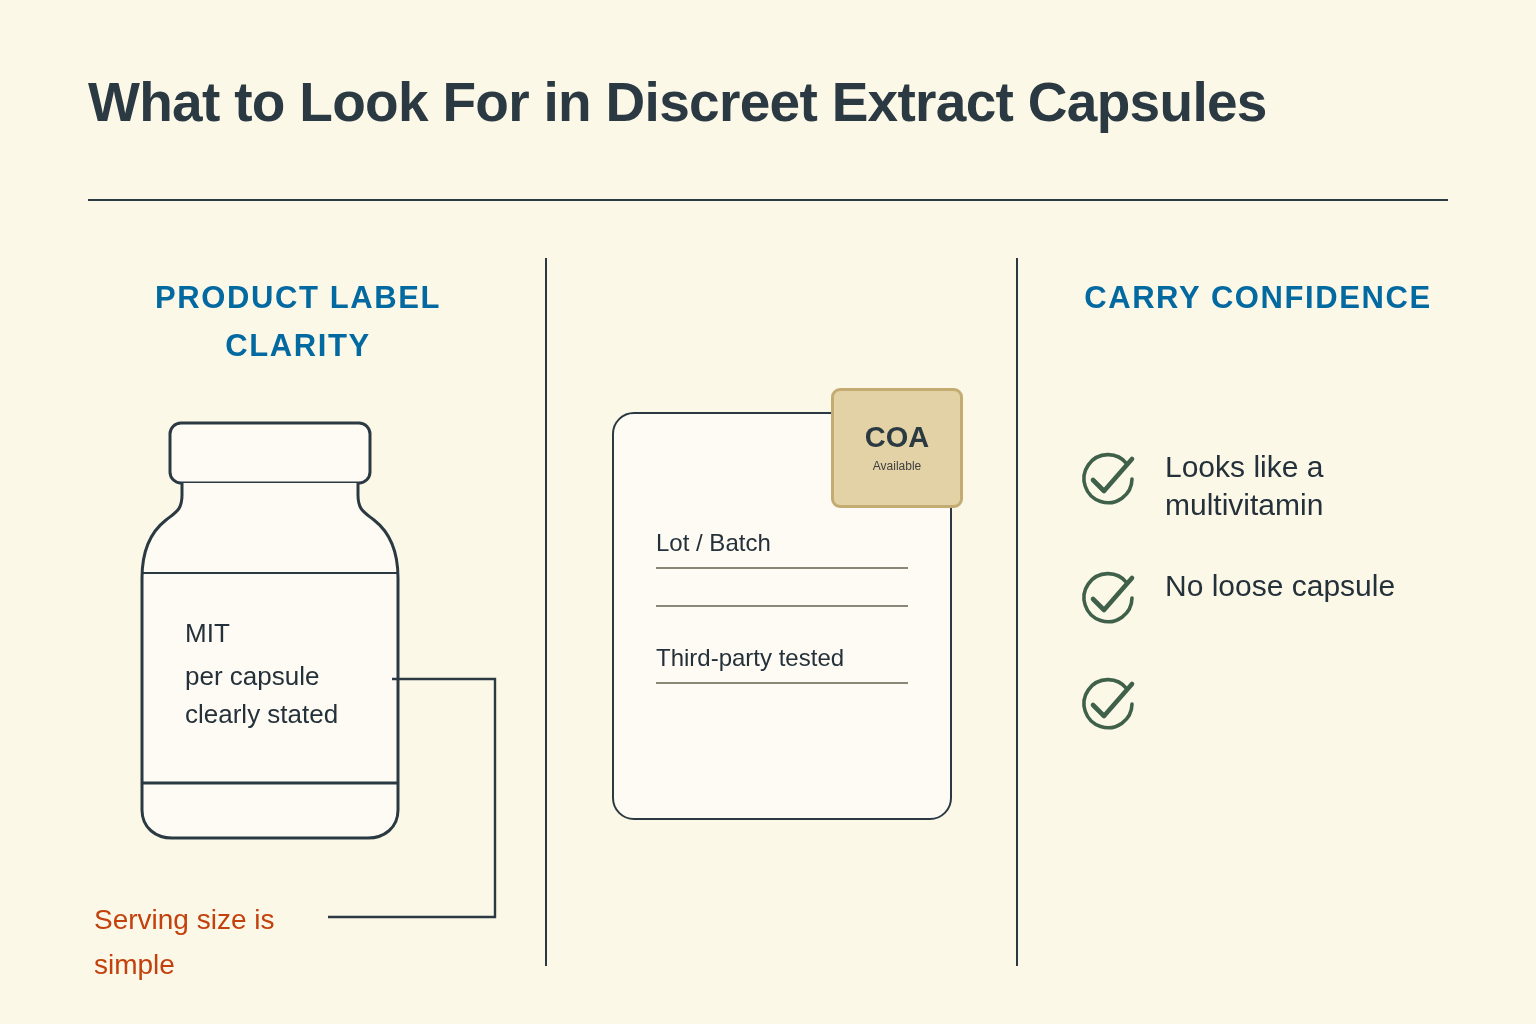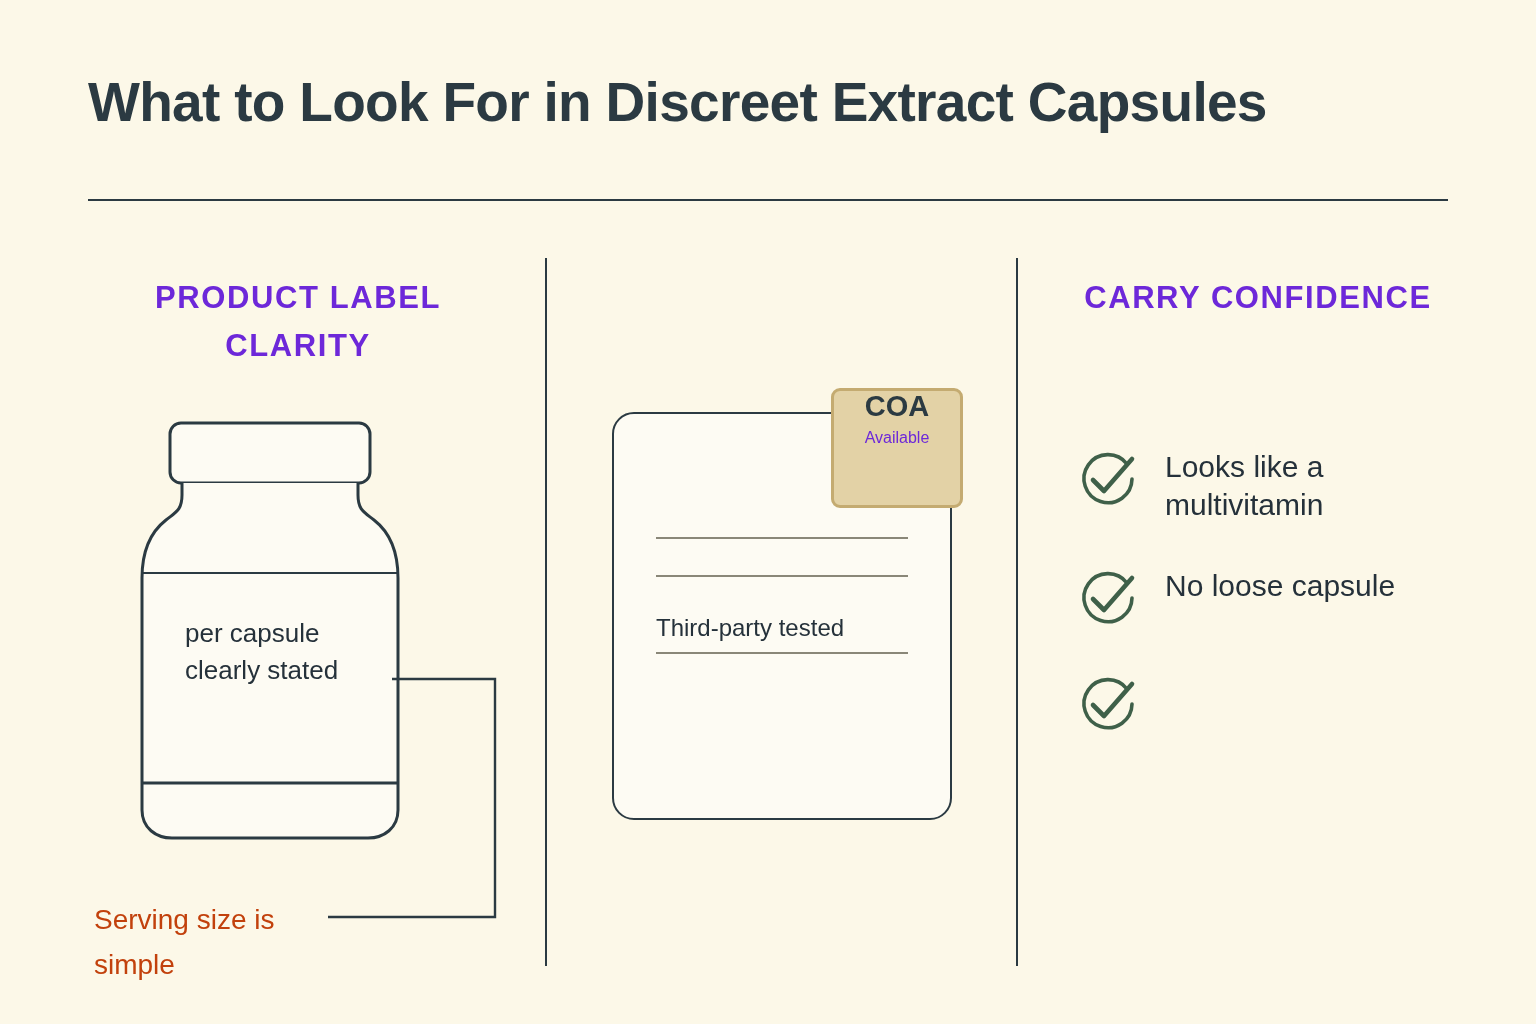--- a/index.html
+++ b/index.html
@@ -51,21 +51,21 @@
     background: #2B3A42;
   }
   #divider-1 { left: 545px; }
   #divider-2 { left: 1016px; }
 
   
   .col-heading {
     position: absolute;
     font-size: 31px;
     font-weight: 700;
-    color: #6d28d9;
+    color: #0369a1;
     letter-spacing: 1.6px;
     line-height: 1.55;
     text-align: center;
   }
   #heading-1 { left: 88px;  top: 274px; width: 420px; }
   #heading-2 { left: 580px; top: 274px; width: 420px; }
   #heading-3 { left: 1048px;top: 274px; width: 420px; }
 
   
   #bottle-wrap {
@@ -142,30 +142,31 @@
     top: 388px;
     width: 132px;
     height: 120px;
     background: #E3D2A6;
     border: 3px solid #C4AB71;
     border-radius: 9px;
     box-sizing: border-box;
     display: flex;
     flex-direction: column;
     align-items: center;
+    justify-content: center;
   }
   #coa-title {
     font-size: 29px;
     font-weight: 700;
     color: #2B3A42;
     line-height: 1.1;
   }
   #coa-sub {
-    font-size: 16px;
-    color: #6d28d9;
+    font-size: 12px;
+    color: #404040;
     margin-top: 6px;
     line-height: 1.1;
   }
 
   
   #checklist {
     position: absolute;
     left: 1075px;
     top: 437px;
     width: 400px;
@@ -224,30 +225,32 @@
 
       <line x1="22" y1="173" x2="278" y2="173" stroke="#2B3A42" stroke-width="2.2"></line>
 
       <line x1="22" y1="383" x2="278" y2="383" stroke="#2B3A42" stroke-width="3"></line>
 
       <path d="M 272 279 L 375 279 L 375 517 L 208 517" stroke="#2B3A42" stroke-width="2.4" fill="none"></path>
     </svg>
   </div>
 
   <div class="bottle-label-text">
+    <span class="mit-line">MIT</span>
     <span>per capsule</span><br>
     <span>clearly stated</span>
   </div>
 
   <div id="serving-note">Serving size is simple</div>
 
   <div id="doc-card"></div>
 
   <div id="doc-rows">
     <div class="doc-row">
+      <span class="doc-row-label">Lot / Batch</span>
       <span class="doc-row-rule"></span>
     </div>
     <div class="doc-row">
       <span class="doc-row-rule"></span>
     </div>
     <div class="doc-row">
       <span class="doc-row-label">Third-party tested</span>
       <span class="doc-row-rule"></span>
     </div>
   </div>

